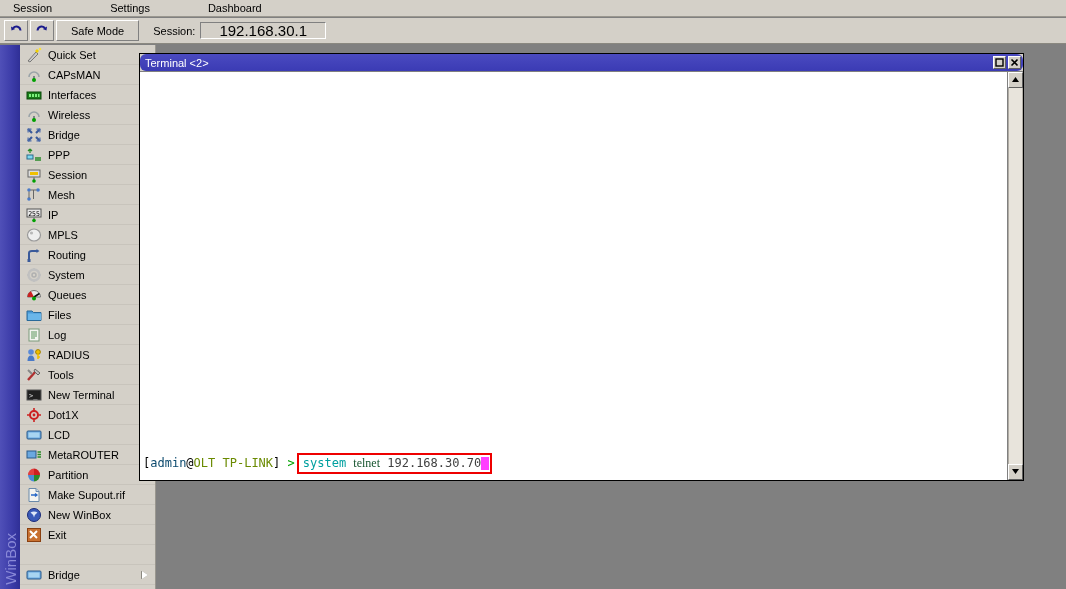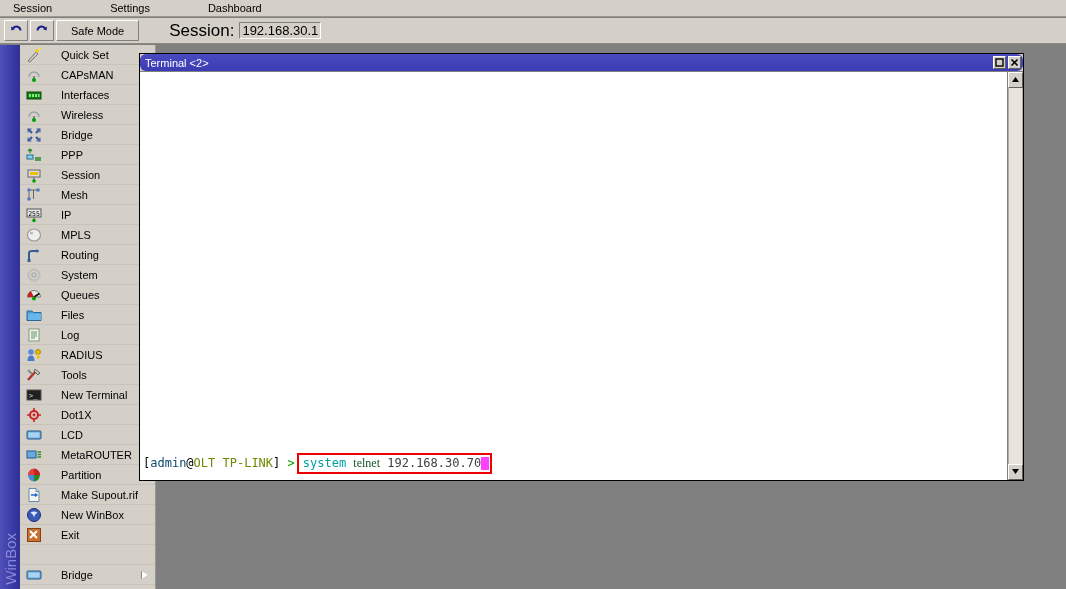--- a/index.html
+++ b/index.html
@@ -56,33 +56,33 @@
     padding: 0 14px;
     background: #d4d0c8;
     border: 1px solid #ffffff;
     border-right-color: #808080;
     border-bottom-color: #808080;
     display: flex; align-items: center; justify-content: center;
     font-size: 11px;
     cursor: default;
   }
   #session-label {
-    margin-left: 30px;
-    font-size: 17px;
+    margin-left: 14px;
+    font-size: 11px;
   }
   #session-value {
     margin-left: 5px;
     height: 17px;
     min-width: 82px;
-    padding: 1px 2px;
+    padding: 1px 18px;
     background: #d4d0c8;
     border: 1px solid #808080;
     border-right-color: #ffffff;
     border-bottom-color: #ffffff;
-    font-size: 13px;
+    font-size: 15px;
     display: flex; align-items: center;
   }
 
   
   #winbox-strip {
     position: absolute; left: 0; top: 45px;
     width: 20px; height: 544px;
     background: linear-gradient(to right, #5050b8 0%, #3c3ca8 60%, #2f2f96 100%);
     overflow: hidden;
   }
@@ -115,21 +115,21 @@
     border-bottom: 1px solid #c8c4bc;
     cursor: default;
     white-space: nowrap;
   }
   .menu-item.spacer {
     height: 20px;
     border-bottom: 1px solid #c8c4bc;
   }
   .mi-icon {
     width: 16px; height: 16px;
-    margin-right: 19px;
+    margin-right: 6px;
     flex: 0 0 16px;
     display: flex; align-items: center; justify-content: center;
   }
   .mi-label { font-size: 11px; color: #000; }
   .mi-arrow {
     position: absolute;
     right: 7px; top: 50%;
     transform: translateY(-50%);
     width: 0; height: 0;
     border-top: 4px solid transparent;

